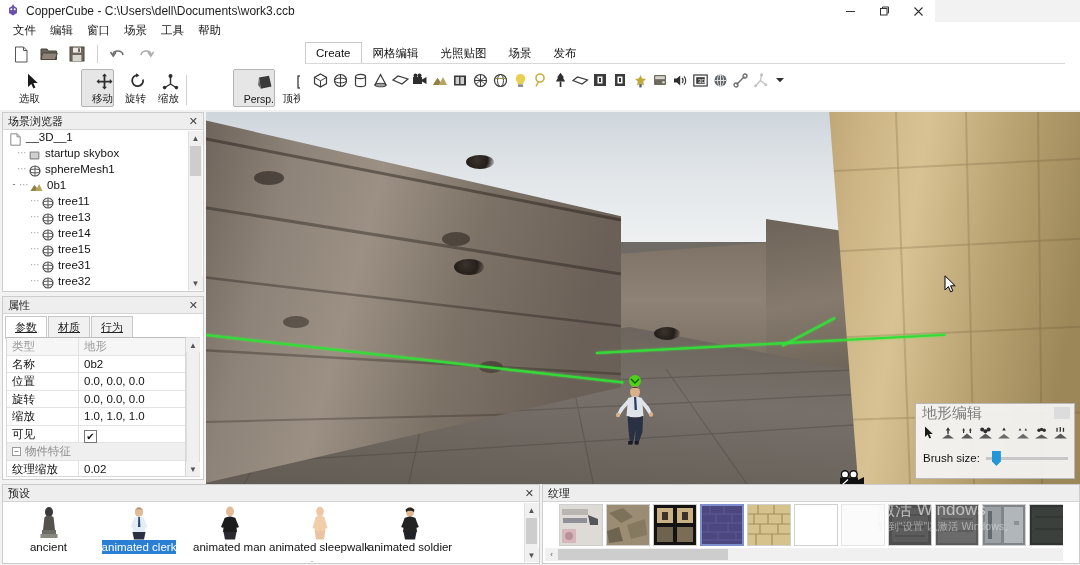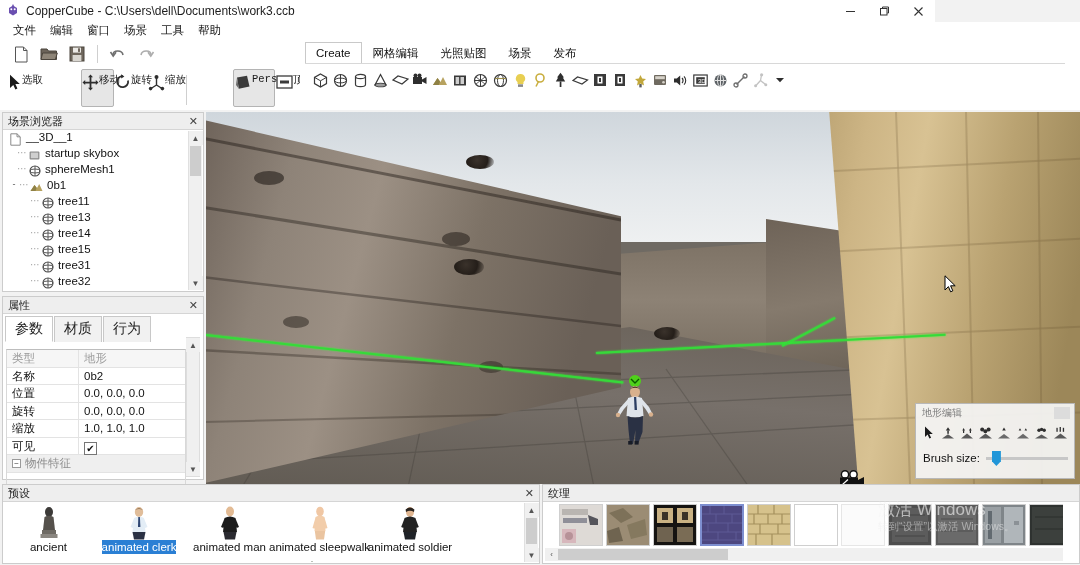--- a/index.html
+++ b/index.html
@@ -42,22 +42,22 @@
   .tb-left {
     position:absolute; left:0; top:38px; width:300px; height:72px; background:#ffffff;
   }
   .tb-row1 { position:absolute; left:8px; top:4px; display:flex; align-items:center; gap:2px; }
   .tbi {
     width:26px; height:24px; display:flex; align-items:center; justify-content:center;
   }
   .tb-sep { width:1px; height:18px; background:#cfcfcf; margin:0 5px; }
   .tb-row2 { position:absolute; left:8px; top:31px; display:flex; align-items:flex-end; gap:0px; }
   .tbbtn {
-    width:33px; height:38px; display:flex; flex-direction:row; align-items:flex-start;
-    justify-content:flex-start; padding-top:2px; border:1px solid transparent; border-radius:2px;font-family:Liberation Mono, monospace;
+    width:33px; height:38px; display:flex; flex-direction:column; align-items:flex-end;
+    justify-content:flex-start; padding-top:2px; border:1px solid transparent; border-radius:2px;
   }
   .tbbtn .ico { height:20px; display:flex; align-items:center; justify-content:center; }
   .tbbtn .lb { font-size:10.5px; color:#1a1a1a; margin-top:1px; white-space:nowrap; }
   .tbbtn.sel { background:#e6e6e6; border:1px solid #b4b4b4;margin-left:40px; }
   .tbbtn.wide { width:42px; }
   .tbbtn.wide2 { width:40px; }
   .tb-sep2 { width:1px; height:30px; background:#cfcfcf; margin:0 6px 2px 6px; }
 
   
   .ribbon {
@@ -97,27 +97,27 @@
     position:absolute; right:1px; top:18px; width:14px; bottom:1px; background:#f0f0f0;
     border-left:1px solid #e0e0e0; display:flex; flex-direction:column; align-items:center;
   }
   .vs-arrow { width:14px; height:14px; display:flex; align-items:center; justify-content:center; font-size:8px; color:#555; background:#f0f0f0;}
   .vs-thumb { width:11px; background:#cdcdcd; margin:1px 0; }
 
   
   #props { left:2px; top:296px; width:202px; height:184px; }
   .ptabs { position:absolute; left:2px; top:19px; display:flex; }
   .ptab {
-    padding:3px 9px; font-size:14px; border:1px solid #c8c8c8; border-bottom:none;
-    background:#f1f1f1; color:#222; margin-right:1px;
+    padding:3px 9px; font-size:11px; border:1px solid #c8c8c8; border-bottom:none;
+    background:#f1f1f1; color:#222; margin-right:1px;text-decoration:underline;
   }
   .ptab.active { background:#ffffff; border-bottom:1px solid #ffffff; position:relative; top:0px; }
   .ptable {
     position:absolute; left:3px; top:40px; width:180px; height:140px; overflow:hidden;
-    border:1px solid #d8d8d8; border-top:1px solid #bdbdbd;margin-top:12px;
+    border:1px solid #d8d8d8; border-top:1px solid #bdbdbd;
   }
   .prow { display:flex; height:17.5px; border-bottom:1px solid #e3e3e3; font-size:11.5px; }
   .pk { width:72px; padding-left:5px; line-height:17.5px; border-right:1px solid #e3e3e3; color:#111; white-space:nowrap; }
   .pv { flex:1; padding-left:5px; line-height:17.5px; color:#111; white-space:nowrap; }
   .prow.dim .pk, .prow.dim .pv { color:#9a9a9a; background:#f6f6f6; }
   .prow.group { background:#efefef; }
   .prow.group .pk { width:auto; border-right:none; color:#8d8d8d; display:flex; align-items:center; gap:4px;}
   .gbox { display:inline-block; width:9px; height:9px; border:1px solid #9a9a9a; background:#fff; font-size:8px; line-height:7px; text-align:center; color:#444; }
   .chk { width:13px; height:13px; border:1px solid #767676; background:#fff; display:inline-block;
          position:relative; top:2px; font-size:10px; line-height:11px; text-align:center; color:#111; }
@@ -169,21 +169,21 @@
   .cam-gizmo { position:absolute; left:632px; top:358px; width:28px; height:22px; }
   .dark-circle { position:absolute; border-radius:50%; background:radial-gradient(circle at 40% 35%, #3a322b 0%, #241e19 55%, rgba(36,30,25,0) 100%); }
   .cursor-arrow { position:absolute; left:738px; top:163px; width:13px; height:19px; }
 
   
   #terrain-editor {
     position:absolute; left:915px; top:403px; width:160px; height:76px;
     background:rgba(245,245,245,0.93); border:1px solid #b8b8b8;
   }
   .te-head { height:18px; display:flex; align-items:center; padding-left:6px; }
-  .te-title { font-size:10px; color:#7d7d7d; }
+  .te-title { font-size:15px; color:#7d7d7d; }
   .te-min { margin-left:auto; width:16px; height:12px; background:#dcdcdc; margin-right:4px; }
   .te-tools { display:flex; align-items:center; padding:0 5px; gap:1px; height:22px; }
   .te-tool { width:18px; height:20px; display:flex; align-items:center; justify-content:center; }
   .te-brush { display:flex; align-items:center; padding:6px 6px 0 7px; gap:6px; }
   .te-brush-lb { font-size:11.5px; color:#111; }
   .te-slider { position:relative; flex:1; height:16px; }
   .te-track { position:absolute; left:0; right:0; top:7px; height:3px; background:#c7c7c7; }
   .te-thumb { position:absolute; left:6px; top:1px; width:9px; height:15px; background:#2196d8;
               clip-path: polygon(0 0,100% 0,100% 68%,50% 100%,0 68%); }
 
@@ -704,20 +704,24 @@
         <div class="pk">可见</div>
         <div class="pv">
           <span class="chk">✔</span>
         </div>
       </div>
       <div class="prow group">
         <div class="pk">
           <span class="gbox">−</span>
           <span>物件特征</span>
         </div>
+      </div>
+      <div class="prow">
+        <div class="pk">纹理缩放</div>
+        <div class="pv">0.02</div>
       </div>
     </div>
     <div class="pscroll">
       <div class="vs-arrow">▲</div>
       <div style="flex:1"></div>
       <div class="vs-arrow">▼</div>
     </div>
   </div>
 
   <div id="viewport">

